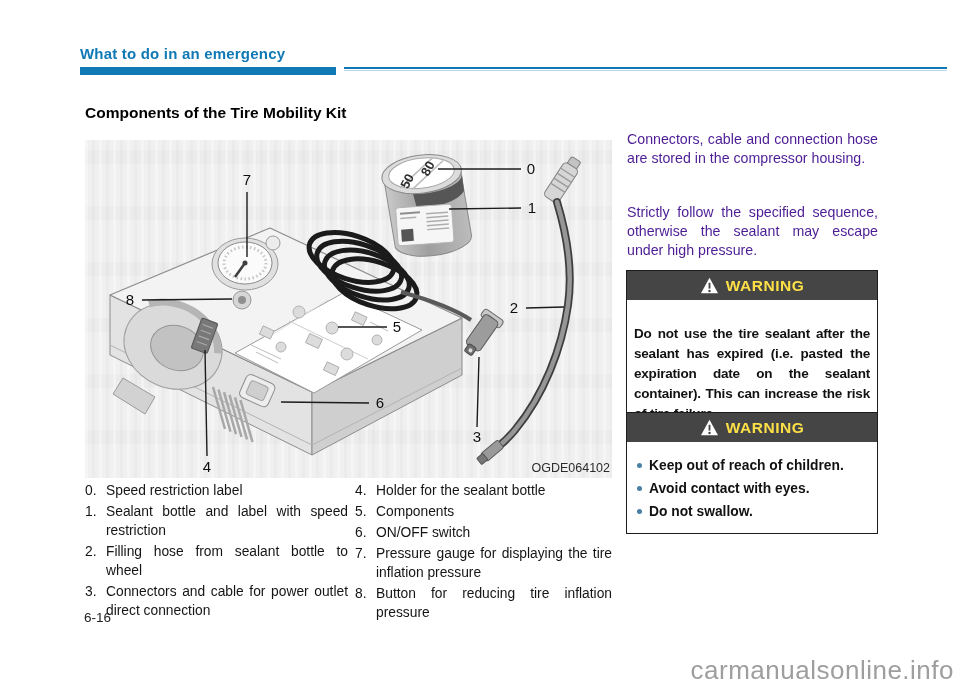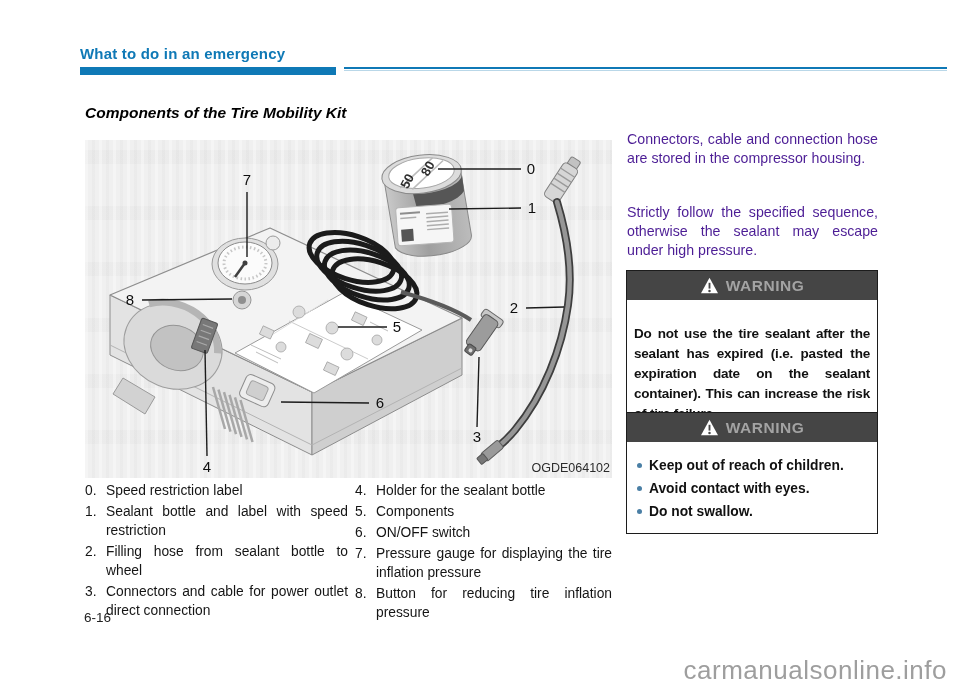--- a/index.html
+++ b/index.html
@@ -10,21 +10,21 @@
   
   .breadcrumb{
     position:absolute; left:80px; top:45px; font-size:15px; font-weight:bold;
     color:#0f79b6; letter-spacing:.2px;
   }
   .rule-thick{position:absolute; left:80px; top:67px; width:256px; height:8px; background:#0f79b6;}
   .rule-thin {position:absolute; left:344px; top:67px; width:603px; height:2px; background:#0f79b6;}
   .rule-thin2{position:absolute; left:344px; top:70px; width:603px; height:1px; background:#b9d7e8;}
   .section-title{
     position:absolute; left:85px; top:104px; font-size:15.5px; font-weight:bold;
-    font-style:italic; color:#000;text-align:right;
+    color:#000;text-align:right;
   }
   
   .figure{
     position:absolute; left:85px; top:140px; width:527px; height:338px;
     background-color:#f0f0f0;
     background-image:
       repeating-linear-gradient(90deg, rgba(255,255,255,.35) 0 3px, transparent 3px 7px, rgba(0,0,0,.02) 7px 10px, transparent 10px 14px),
       repeating-linear-gradient(180deg, transparent 0 10px, rgba(0,0,0,.02) 10px 24px, transparent 24px 56px);
   }
   .figure svg{position:absolute; left:0; top:0;}
@@ -33,42 +33,42 @@
   
   .rc-para{
     position:absolute; left:627px; width:251px; font-size:14.2px; line-height:19px;
     text-align:justify; color:#4c1d95;
   }
   .warnbox{
     position:absolute; left:626px; width:252px; border:1.5px solid #1c1c1c;
     box-sizing:border-box; background:#fff;
   }
   .warnbox .wb-head{
-    height:29px; background:#454545; color:#a3a3a3; display:flex; align-items:center;
+    height:29px; background:#454545; color:#fde047; display:flex; align-items:center;
     justify-content:center; gap:7px; font-weight:bold; font-size:15.5px; letter-spacing:.5px;
   }
   .warnbox .wb-body{
     padding:24px 7px 8px 7px; font-weight:bold; font-size:13.5px; line-height:20px;
     letter-spacing:-0.2px; text-align:justify; color:#111;
   }
   .warnbox .wb-bullets{padding:14px 6px 8px 8px;}
   .wb-bullet{position:relative; padding-left:14px; font-weight:bold; font-size:13.8px;
     line-height:19px; margin-bottom:4px; color:#111;}
   .wb-bullet .dot{
     position:absolute; left:2px; top:7px; width:5px; height:5px; border-radius:50%;
     background:#4a7fa5;
   }
   
   .list-col{position:absolute; top:481px; font-size:13.8px; line-height:19px; color:#151515;}
   .li{position:relative; padding-left:21px; text-align:justify; margin-bottom:2px;}
   .li .num{position:absolute; left:0; top:0;}
   
   .page-num{position:absolute; left:84px; top:610px; font-size:13.5px; color:#222;}
   .watermark{
-    position:absolute; right:13px; top:655px; font-size:26px; color:#9e9e9e;
+    position:absolute; right:6px; top:655px; font-size:26px; color:#9e9e9e;
     letter-spacing:.5px;
   }
 </style>
 </head>
 <body>
 
 <div class="page">
 
   <div class="breadcrumb">What to do in an emergency</div>
   <div class="rule-thick"></div>

